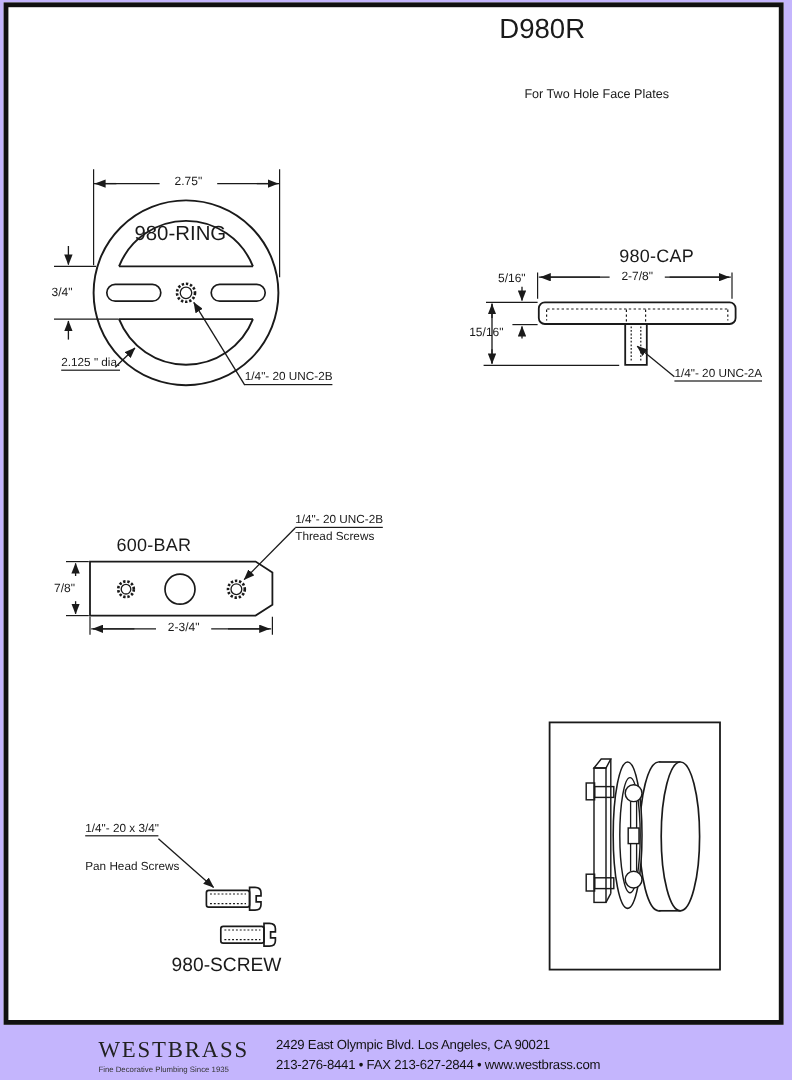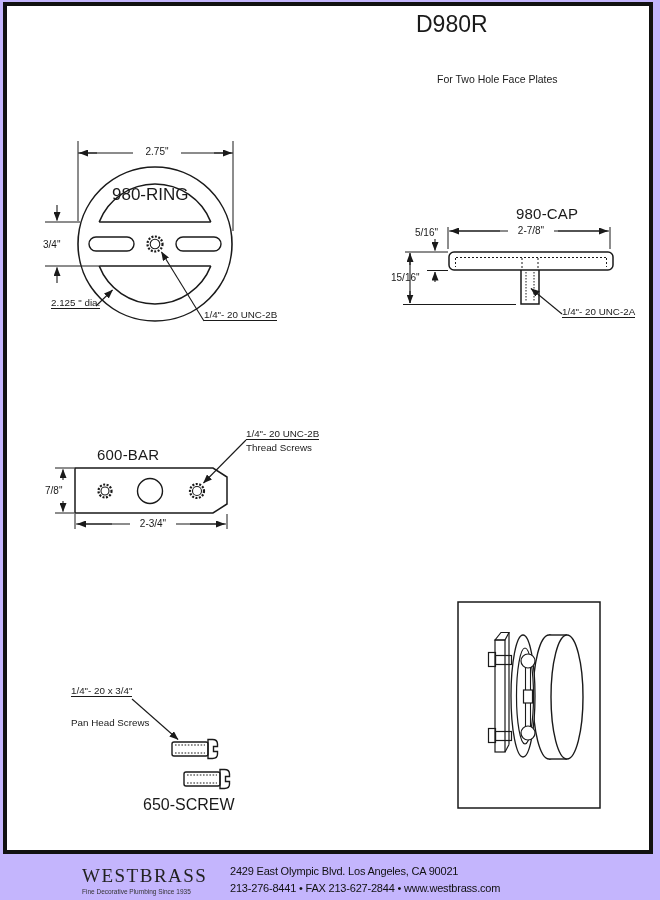--- a/index.html
+++ b/index.html
@@ -180,21 +180,21 @@
   <div class="lbl note ul" style="left:562px;top:306px;">1/4"- 20 UNC-2A</div>
 
   <div class="lbl part-title" style="left:97px;top:446px;">600-BAR</div>
   <div class="lbl dim" style="left:45px;top:485px;">7/8"</div>
   <div class="lbl dim bgw" style="left:130px;top:518px;width:42px;">2-3/4"</div>
   <div class="lbl note ul" style="left:246px;top:428px;">1/4"- 20 UNC-2B</div>
   <div class="lbl note" style="left:246px;top:442px;">Thread Screws</div>
 
   <div class="lbl note ul" style="left:71px;top:685px;">1/4"- 20 x 3/4"</div>
   <div class="lbl note" style="left:71px;top:673px;margin-top:44px;">Pan Head Screws</div>
-  <div class="lbl" style="left:143px;top:796px;font-size:16px;">650-SCREW</div>
+  <div class="lbl" style="left:143px;top:796px;font-size:16px;">980-SCREW</div>
 
   <div>
     <div class="lbl logo" style="left:82px;top:865px;">WESTBRASS</div>
     <div class="lbl tagline" style="left:82px;top:888px;width:102px;text-align:right;">Fine Decorative Plumbing Since 1935</div>
     <div class="lbl addr" style="left:230px;top:865px;text-align:center;">2429 East Olympic Blvd. Los Angeles, CA  90021</div>
     <div class="lbl addr" style="left:230px;top:882px;">213-276-8441 • FAX 213-627-2844 • www.westbrass.com</div>
   </div>
 
 </div>
 

